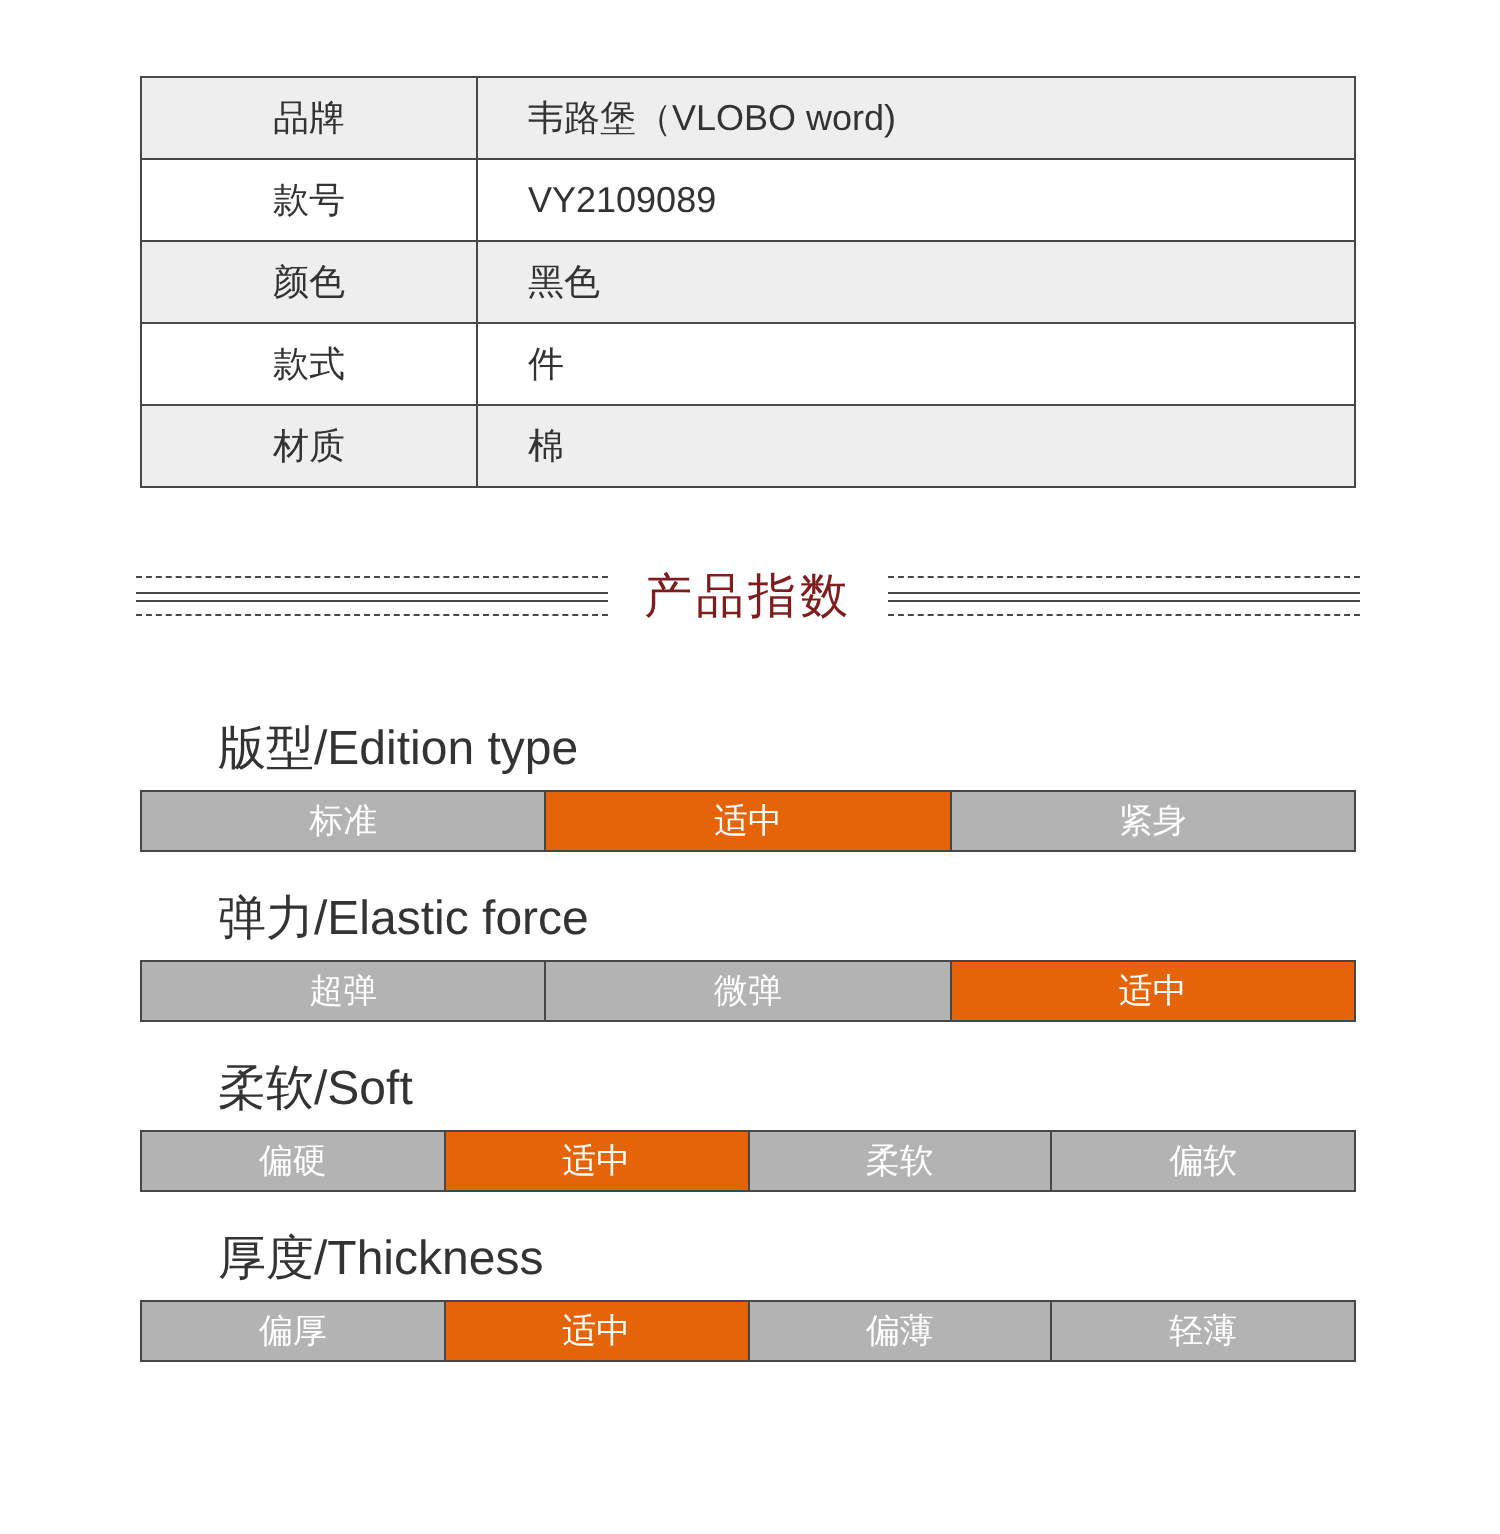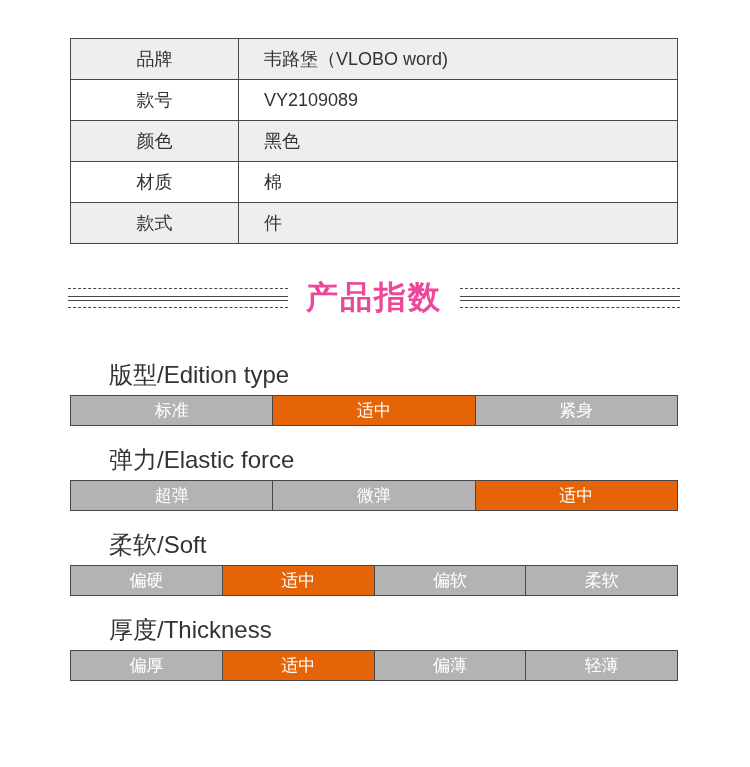--- a/index.html
+++ b/index.html
@@ -47,24 +47,24 @@
     margin: 32px 0 0 68px;
     height: 44px;
   }
   .line-group { flex: 1; }
   .line-group .ln { height: 0; border-top: 1px solid var(--border-dark); }
   .line-group .ln.dashed { border-top-style: dashed; }
   .line-group .ln:nth-child(2) { margin-top: 7px; }
   .line-group .ln:nth-child(3) { margin-top: 3px; }
   .line-group .ln:nth-child(4) { margin-top: 6px; }
   .page-title {
-    font-size: 32px;
-    font-weight: bold;
+    font-size: 24px;
+    font-weight: normal;
     letter-spacing: 2px;
-    color: #ec4899;
+    color: #7f1d1d;
     margin: 0 18px;
     white-space: nowrap;
   }
 
   
   .indicator { width: 608px; margin-left: 70px; }
   .indicator-label {
     margin-top: 20px;
     font-size: 24px;
     line-height: 28px;
@@ -103,26 +103,26 @@
       </tr>
       <tr>
         <td class="label-cell">款号</td>
         <td class="value-cell">VY2109089</td>
       </tr>
       <tr>
         <td class="label-cell">颜色</td>
         <td class="value-cell">黑色</td>
       </tr>
       <tr>
+        <td class="label-cell">款式</td>
+        <td class="value-cell">件</td>
+      </tr>
+      <tr>
         <td class="label-cell">材质</td>
         <td class="value-cell">棉</td>
-      </tr>
-      <tr>
-        <td class="label-cell">款式</td>
-        <td class="value-cell">件</td>
       </tr>
     </tbody>
   </table>
 
   <div class="title-row">
     <div class="line-group">
       <div class="ln dashed"></div>
       <div class="ln"></div>
       <div class="ln"></div>
       <div class="ln dashed"></div>
@@ -152,22 +152,22 @@
       <div class="scale-option">微弹</div>
       <div class="scale-option selected">适中</div>
     </div>
   </section>
 
   <section class="indicator">
     <div class="indicator-label">柔软/Soft</div>
     <div class="scale">
       <div class="scale-option">偏硬</div>
       <div class="scale-option selected">适中</div>
+      <div class="scale-option">柔软</div>
       <div class="scale-option">偏软</div>
-      <div class="scale-option">柔软</div>
     </div>
   </section>
 
   <section class="indicator">
     <div class="indicator-label">厚度/Thickness</div>
     <div class="scale">
       <div class="scale-option">偏厚</div>
       <div class="scale-option selected">适中</div>
       <div class="scale-option">偏薄</div>
       <div class="scale-option">轻薄</div>

